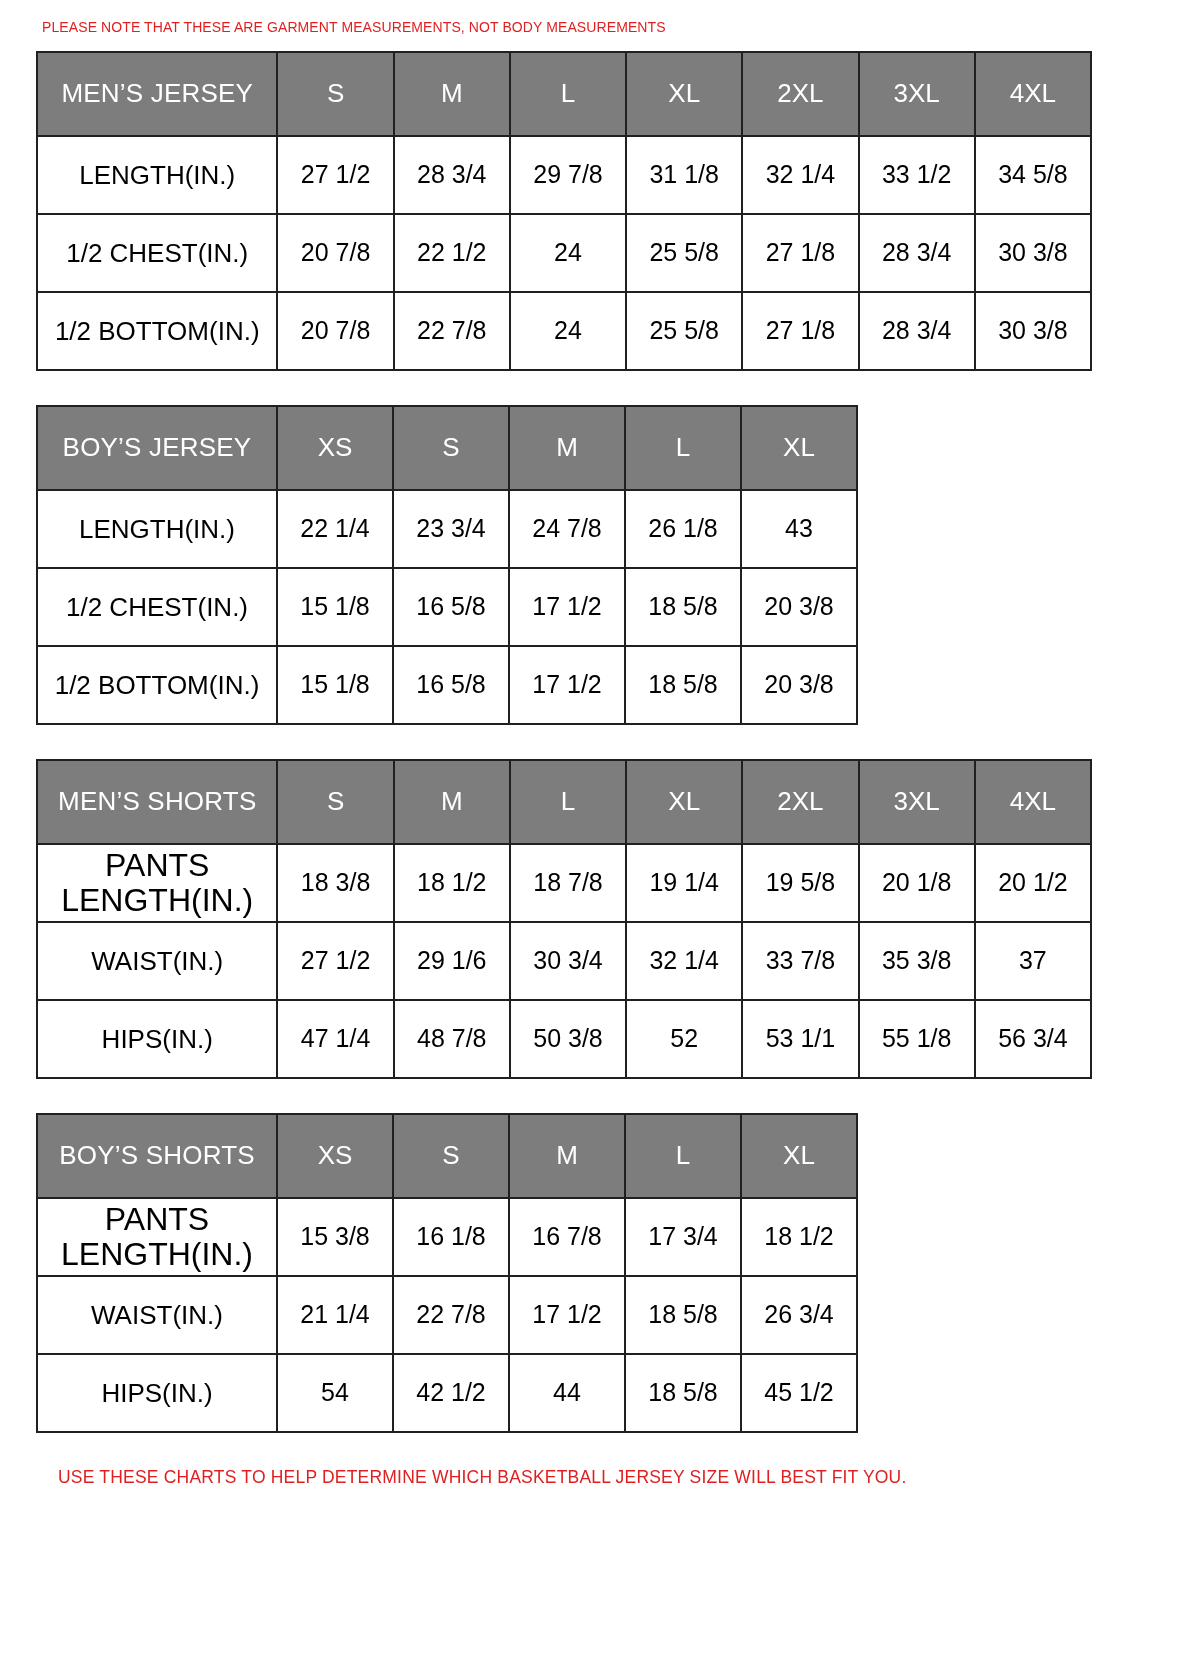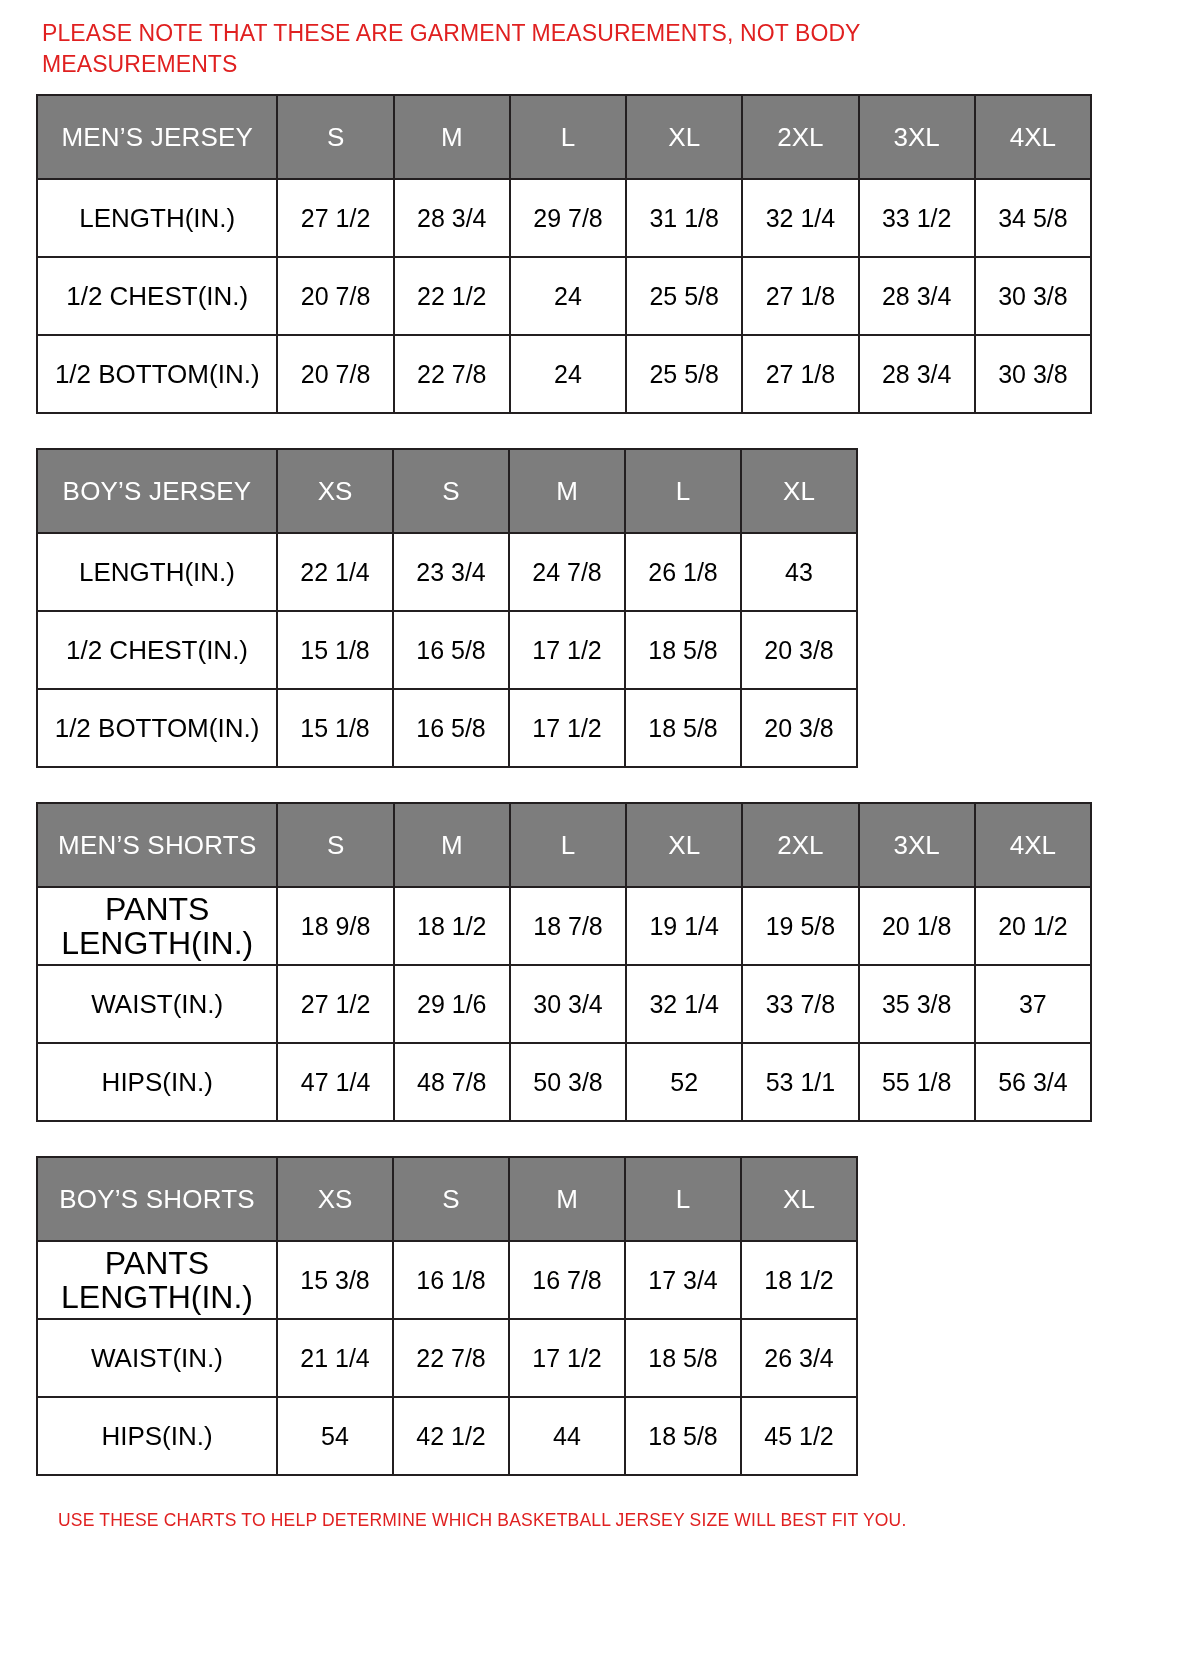--- a/index.html
+++ b/index.html
@@ -21,21 +21,21 @@
   .title {
     font-size: 46px;
     font-weight: bold;
     letter-spacing: -0.5px;
     line-height: 1.1;
     margin: 8px 0 10px 4px;
     white-space: nowrap;
   }
   .note {
     color: #e02020;
-    font-size: 23px;
+    font-size: 14px;
     line-height: 1.35;
     max-width: 830px;
     margin: 0 0 14px 6px;
     letter-spacing: 0.1px;
   }
   table {
     border-collapse: collapse;
     table-layout: fixed;
     margin-bottom: 34px;
   }
@@ -220,21 +220,21 @@
         <td>3XL</td>
         <td>4XL</td>
       </tr>
     </thead>
     <tbody>
       <tr>
         <td class="rowlabel">
           <span class="two-line">PANTS</span>
           <span class="two-line">LENGTH(IN.)</span>
         </td>
-        <td>18  9/8</td>
+        <td>18  3/8</td>
         <td>18  1/2</td>
         <td>18  7/8</td>
         <td>19  1/4</td>
         <td>19  5/8</td>
         <td>20  1/8</td>
         <td>20  1/2</td>
       </tr>
       <tr>
         <td class="rowlabel">WAIST(IN.)</td>
         <td>27  1/2</td>

